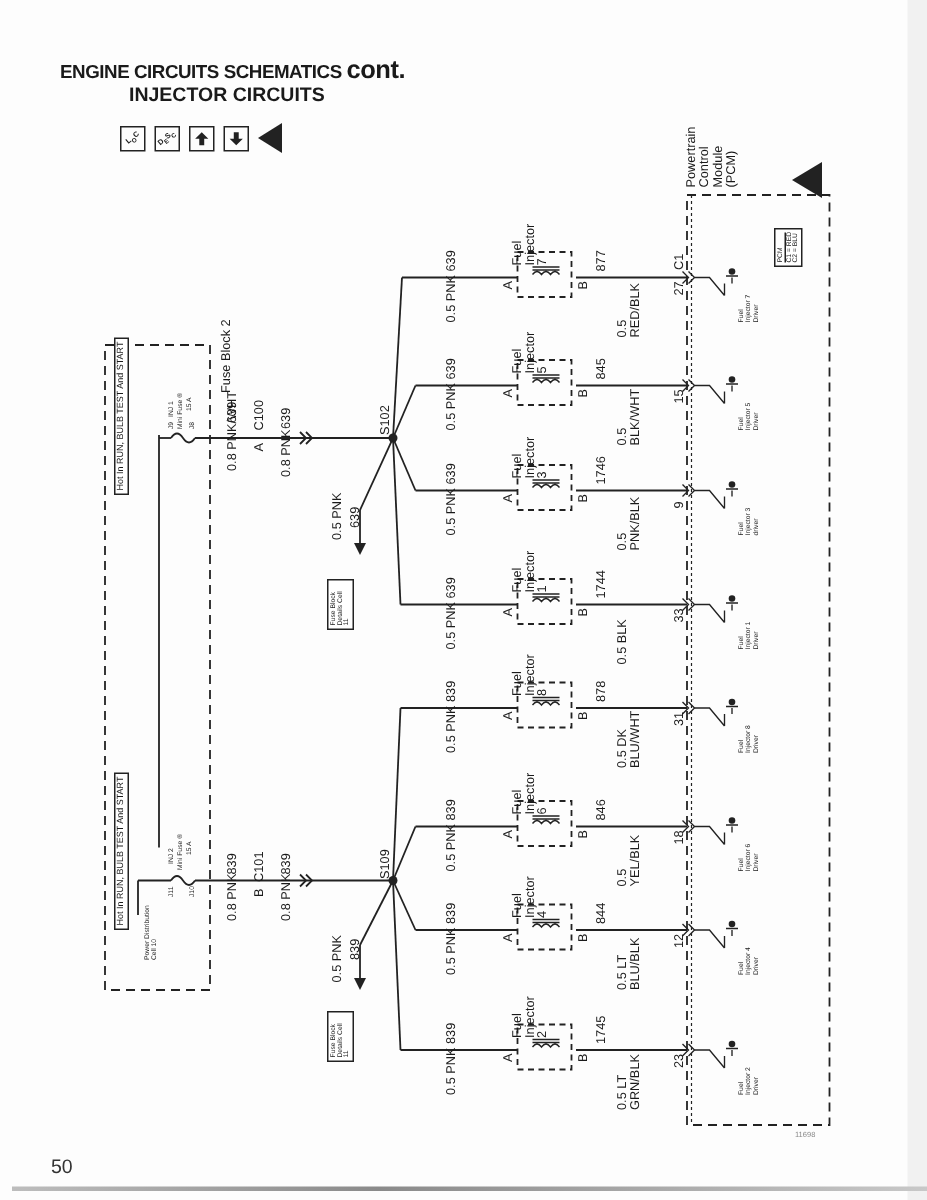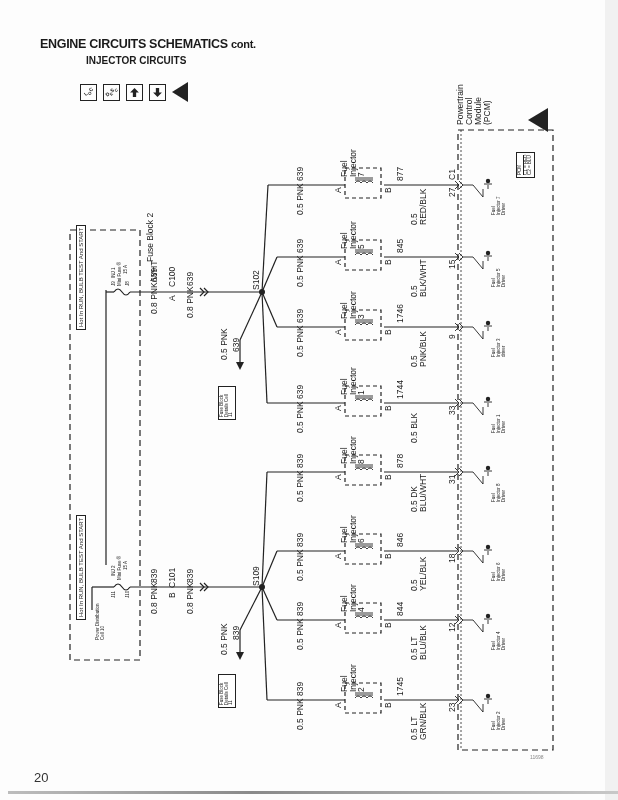--- a/index.html
+++ b/index.html
@@ -1,22 +1,22 @@
 <!DOCTYPE html>
 <html><head>
 <meta charset="utf-8">
 <style>
   html,body{margin:0;padding:0;background:#ffffff;}
   body{width:618px;height:800px;position:relative;overflow:hidden;font-family:"Liberation Sans",sans-serif;color:#1a1a1a;}
   .page{position:absolute;left:0;top:0;width:618px;height:800px;background:#fdfdfd;}
   .bottom-edge{position:absolute;left:8px;right:0;top:791px;height:3px;background:linear-gradient(90deg,#bdbdbd,#8a8a8a 40%,#c8c8c8);}
   .right-edge{position:absolute;left:605px;top:0;width:13px;height:800px;background:#f1f1f1;}
   .title{position:absolute;left:40px;top:37px;font-weight:bold;font-size:12.5px;letter-spacing:-0.3px;}
-  .title .cont{font-size:11px;}
-  .subtitle{position:absolute;left:86px;top:55px;font-weight:bold;font-size:10px;}
+  .title .cont{font-size:17px;}
+  .subtitle{position:absolute;left:86px;top:55px;font-weight:bold;font-size:13px;}
   .icons{position:absolute;left:80px;top:82px;display:flex;gap:6px;align-items:center;}
   .ic{width:17px;height:17px;border:1.3px solid #222;box-sizing:border-box;display:flex;align-items:center;justify-content:center;font-size:6px;font-weight:bold;position:relative;}
   .ic .sm{font-size:5px;transform:rotate(-40deg);display:inline-block;}
   .ic svg{width:11px;height:11px;}
   .tri{width:0;height:0;border-top:10px solid transparent;border-bottom:10px solid transparent;border-right:16px solid #222;position:relative;}
   .page-num{position:absolute;left:34px;top:770px;font-size:13px;color:#333;}
   .figid{position:absolute;left:530px;top:754px;font-size:5px;color:#888;}
   svg.sch{position:absolute;left:0;top:0;}
   .rt{position:absolute;transform-origin:0 0;transform:rotate(-90deg);white-space:nowrap;line-height:1;}
   .w{font-size:8.5px;}
@@ -290,14 +290,14 @@
   </div>
 
 <div class="rt w" style="left:456px;top:125px;width:50px;white-space:normal;line-height:1.05;">Powertrain Control Module (PCM)</div>
 <div class="rt w" style="left:448px;top:180px;">C1</div>
 <div class="rt xs box" style="left:516px;top:178px;">
   <div style="border-bottom:1px solid #222;">PCM</div>
   <div>C1 = RED</div>
   <div>C2 = BLU</div>
 </div>
 
-<div class="page-num">20</div>
+<div class="page-num">50</div>
 <div class="figid">11698</div>
 
 </body></html>

